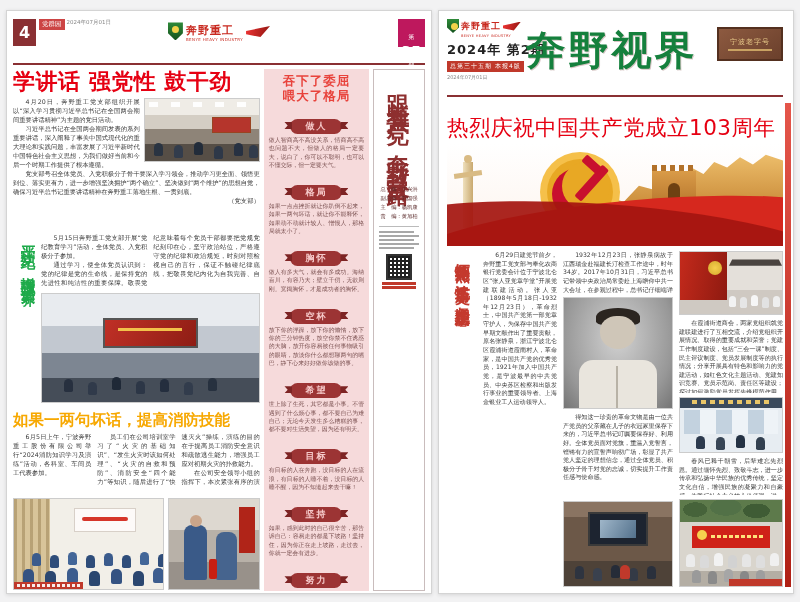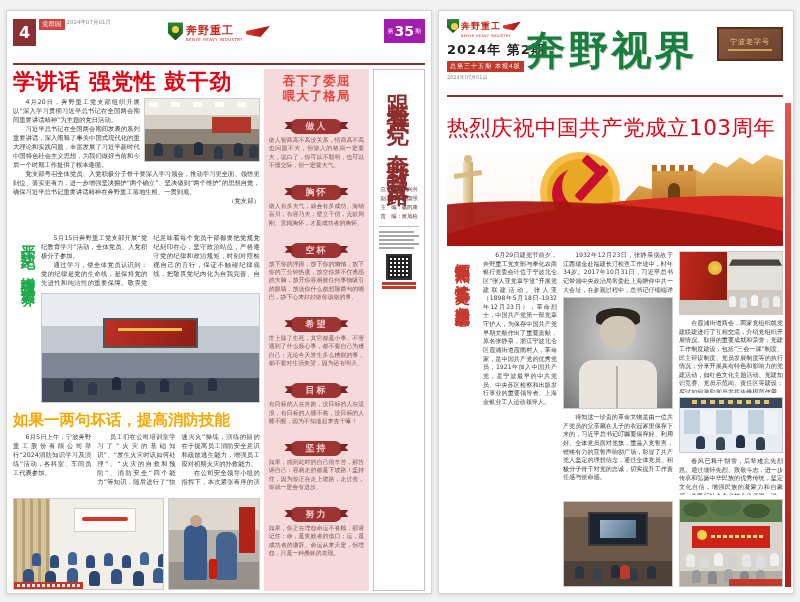--- a/index.html
+++ b/index.html
@@ -28,22 +28,22 @@
   .brand { position:absolute; left:50%; transform:translateX(-50%); top:2px; display:flex; align-items:center; gap:3px; }
   .shield { width:15px; height:18px; background:linear-gradient(180deg,#2f8b3a,#14521d);
     clip-path:polygon(0 0,100% 0,100% 60%,50% 100%,0 60%); position:relative; }
   .shield::after { content:""; position:absolute; left:4px; top:4px; width:7px; height:7px;
     border-radius:50%; background:#f2d24a; }
   .brand-txt { line-height:1.05; }
   .brand-cn { color:#c8281e; font-weight:bold; font-size:11px; letter-spacing:1px; }
   .brand-en { color:#c8281e; font-size:4px; letter-spacing:.4px; }
   .wing { width:24px; height:11px; background:linear-gradient(100deg,#e33, #901510);
     clip-path:polygon(0 45%,100% 0,60% 100%,0 75%); }
-  .issue-box { margin-left:auto; background:#a21caf; color:#fff; padding:2px 4px; height:24px;
-    display:flex; align-items:center; gap:1px; }
+  .issue-box { margin-left:auto; background:#be185d; color:#fff; padding:14px 4px; height:24px;
+    display:flex; align-items:center; gap:1px;flex-direction:column; }
   .issue-box .sm { font-size:6px; } .issue-box .big { font-size:14px; font-weight:bold; }
   .lp-rule { border-bottom:2px solid #8a3033; margin-top:2px; }
 
   
   .lp-body { display:flex; gap:4px; margin-top:4px; height:522px; }
   .colA { width:248px; overflow:hidden; }
   .colB { width:106px; background:#f6dadb; padding:4px 5px; overflow:hidden; }
   .colC { width:52px; border:1px solid #c9bcbc; padding:6px 2px 2px 2px; display:flex;
     flex-direction:column; align-items:center; overflow:hidden; background:#fff; }
 
@@ -346,20 +346,24 @@
       <aside class="colB">
         <div class="digest-title">
           <div>吞下了委屈</div>
           <div>喂大了格局</div>
         </div>
         <div class="digest-sec">
           <div class="ribbon">做人</div>
           <div class="digest-txt">做人智商高不高没关系，情商高不高也问题不大，但做人的格局一定要大，说白了，你可以不聪明，也可以不懂交际，但一定要大气。</div>
         </div>
         <div class="digest-sec">
+          <div class="ribbon">格局</div>
+          <div class="digest-txt">如果一点点挫折就让你趴倒不起来，如果一两句坏话，就让你不能释怀，如果动不动就计较人、憎恨人，那格局就太小了。</div>
+        </div>
+        <div class="digest-sec">
           <div class="ribbon">胸怀</div>
           <div class="digest-txt">做人有多大气，就会有多成功。海纳百川，有容乃大；壁立千仞，无欲则刚。宽阔胸怀，才是成功者的胸怀。</div>
         </div>
         <div class="digest-sec">
           <div class="ribbon">空杯</div>
           <div class="digest-txt">放下你的浮躁，放下你的懒惰，放下你的三分钟热度，放空你禁不住诱惑的大脑，放开你容易被任何事物吸引的眼睛，放淡你什么都想聊两句的嘴巴，静下心来好好做你该做的事。</div>
         </div>
         <div class="digest-sec">
           <div class="ribbon">希望</div>
           <div class="digest-txt">世上除了生死，其它都是小事。不管遇到了什么烦心事，都不要自己为难自己；无论今天发生多么糟糕的事，都不要对生活失望，因为还有明天。</div>

